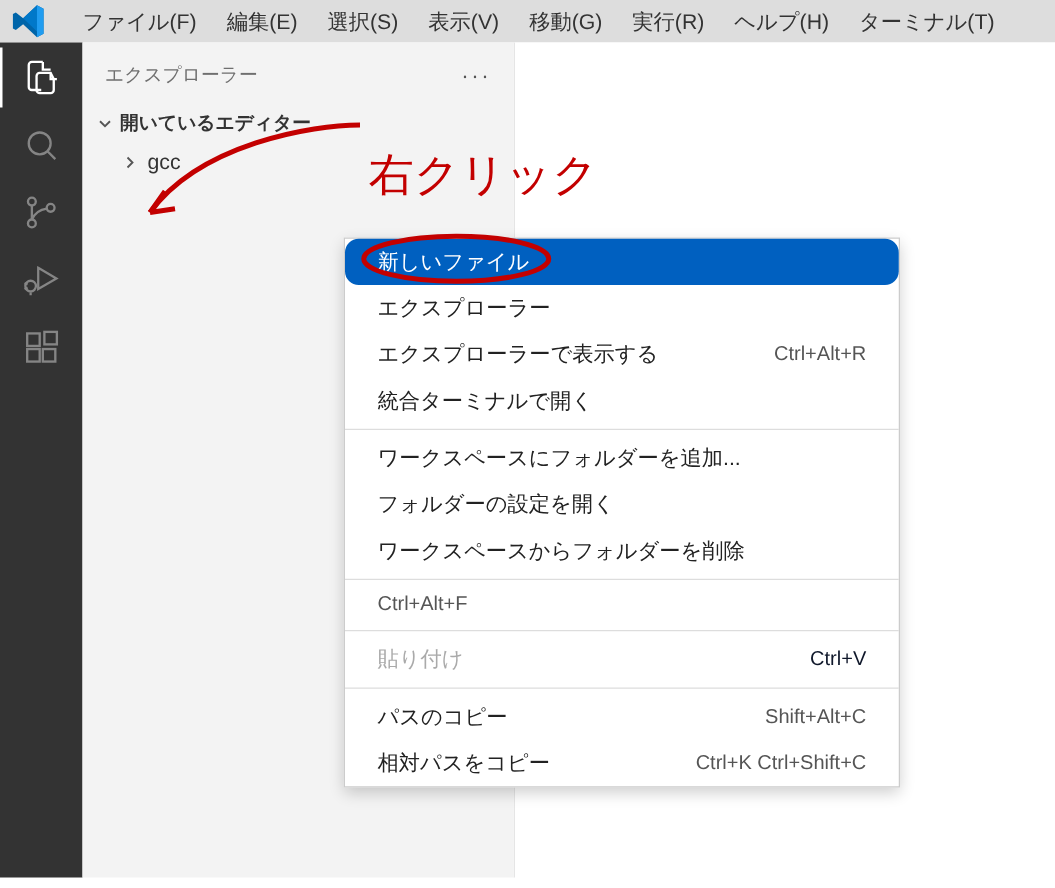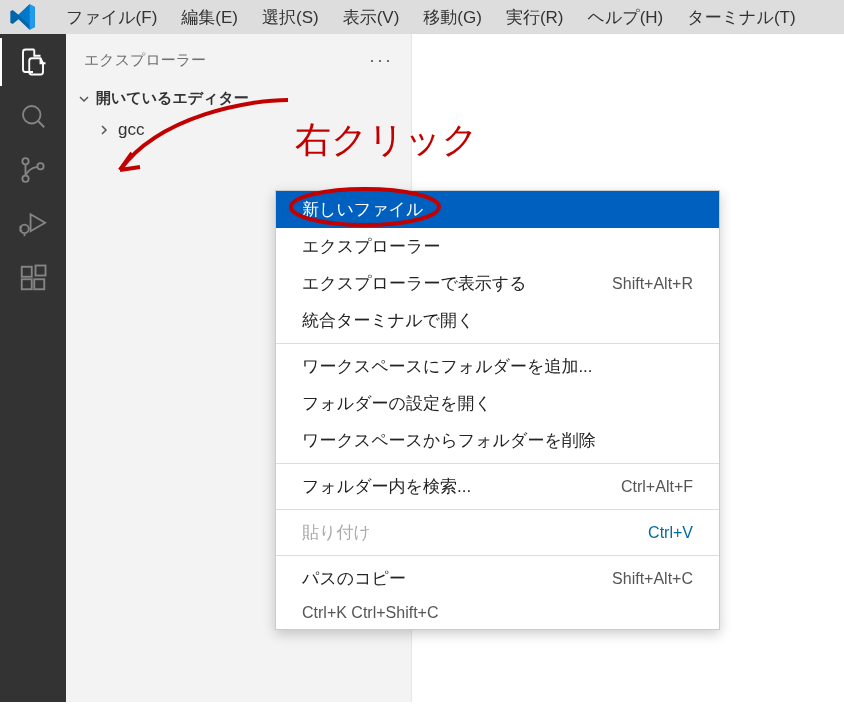--- a/index.html
+++ b/index.html
@@ -32,24 +32,24 @@
     
     .editor-area { flex: 1; background: #fff; border-left: 1px solid #e5e5e5; }
     
     .annotation { position: absolute; font-size: 36px; color: #c30000; font-weight: 500; }
     .annotation-text { position: absolute; left: 295px; top: 72px; margin-top: 44px; }
     .arrow-svg { position: absolute; left: 110px; top: 95px; }
     .circle-svg { position: absolute; left: 285px; top: 185px; }
     
     .context-menu { position: absolute; left: 275px; top: 190px; width: 445px; background: #fff; border: 1px solid #ccc; box-shadow: 0 4px 12px rgba(0,0,0,0.2); font-size: 17px; }
     .ctx-item { display: flex; justify-content: space-between; align-items: center; padding: 7px 26px; cursor: pointer; color: #222; }
-    .ctx-item.selected { background: #0060c0; color: #fff; }
+    .ctx-item.selected { background: #0060c0; color: #fff; border-radius: 11px; }
     .ctx-item.disabled { color: #aaa; cursor: default; gap: 40px; }
     .ctx-shortcut { color: #555; font-size: 16px; }
-    .ctx-item.disabled .ctx-shortcut { color: #0369a1; }
+    .ctx-item.disabled .ctx-shortcut { color: #0f172a; }
     .ctx-divider { height: 1px; background: #ddd; margin: 4px 0; }
   </style>
 </head>
 <body>
 
 <div class="titlebar">
   <svg class="vscode-icon" viewBox="0 0 24 24">
     <path fill="#0065A9" d="M23 3.5L18.5 1 9 10l-5-4-2 1v10l2 1 5-4 9.5 9L23 20.5V3.5z"></path>
     <path fill="#007ACC" d="M18.5 1L9 10l9.5 9V1z" opacity="0.9"></path>
     <path fill="#1F9CF0" d="M23 3.5L18.5 1v22L23 20.5V3.5z"></path>
@@ -143,50 +143,50 @@
 
 <div class="context-menu" id="ctx-menu">
     <div class="ctx-item selected">
       <span>新しいファイル</span>
     </div>
     <div class="ctx-item">
       <span>エクスプローラー</span>
     </div>
     <div class="ctx-item">
       <span>エクスプローラーで表示する</span>
-      <span class="ctx-shortcut">Shift+Alt+R</span>
+      <span class="ctx-shortcut">Ctrl+Alt+R</span>
     </div>
     <div class="ctx-item">
       <span>統合ターミナルで開く</span>
     </div>
     <div class="ctx-divider"></div>
     <div class="ctx-item">
       <span>ワークスペースにフォルダーを追加...</span>
     </div>
     <div class="ctx-item">
       <span>フォルダーの設定を開く</span>
     </div>
     <div class="ctx-item">
       <span>ワークスペースからフォルダーを削除</span>
     </div>
     <div class="ctx-divider"></div>
     <div class="ctx-item">
-      <span>フォルダー内を検索...</span>
       <span class="ctx-shortcut">Ctrl+Alt+F</span>
     </div>
     <div class="ctx-divider"></div>
     <div class="ctx-item disabled">
       <span>貼り付け</span>
       <span class="ctx-shortcut">Ctrl+V</span>
     </div>
     <div class="ctx-divider"></div>
     <div class="ctx-item">
       <span>パスのコピー</span>
       <span class="ctx-shortcut">Shift+Alt+C</span>
     </div>
     <div class="ctx-item">
+      <span>相対パスをコピー</span>
       <span class="ctx-shortcut">Ctrl+K Ctrl+Shift+C</span>
     </div>
   </div>
 
 <svg class="circle-svg" width="160" height="44" viewBox="0 0 160 44">
   <ellipse cx="80" cy="22" rx="74" ry="18" stroke="#c30000" stroke-width="4" fill="none"></ellipse>
 </svg>
 
 </body></html>

